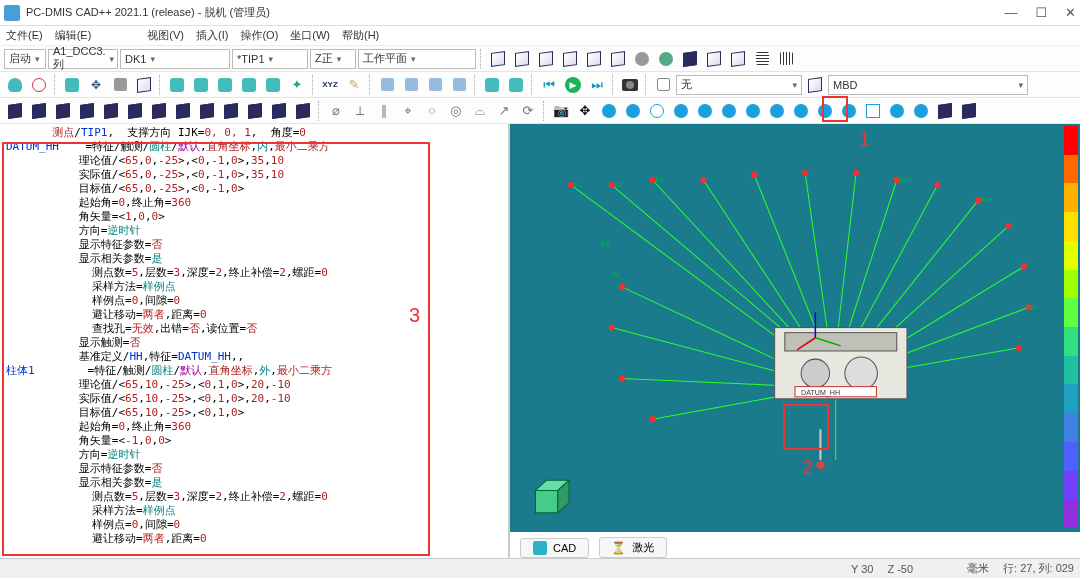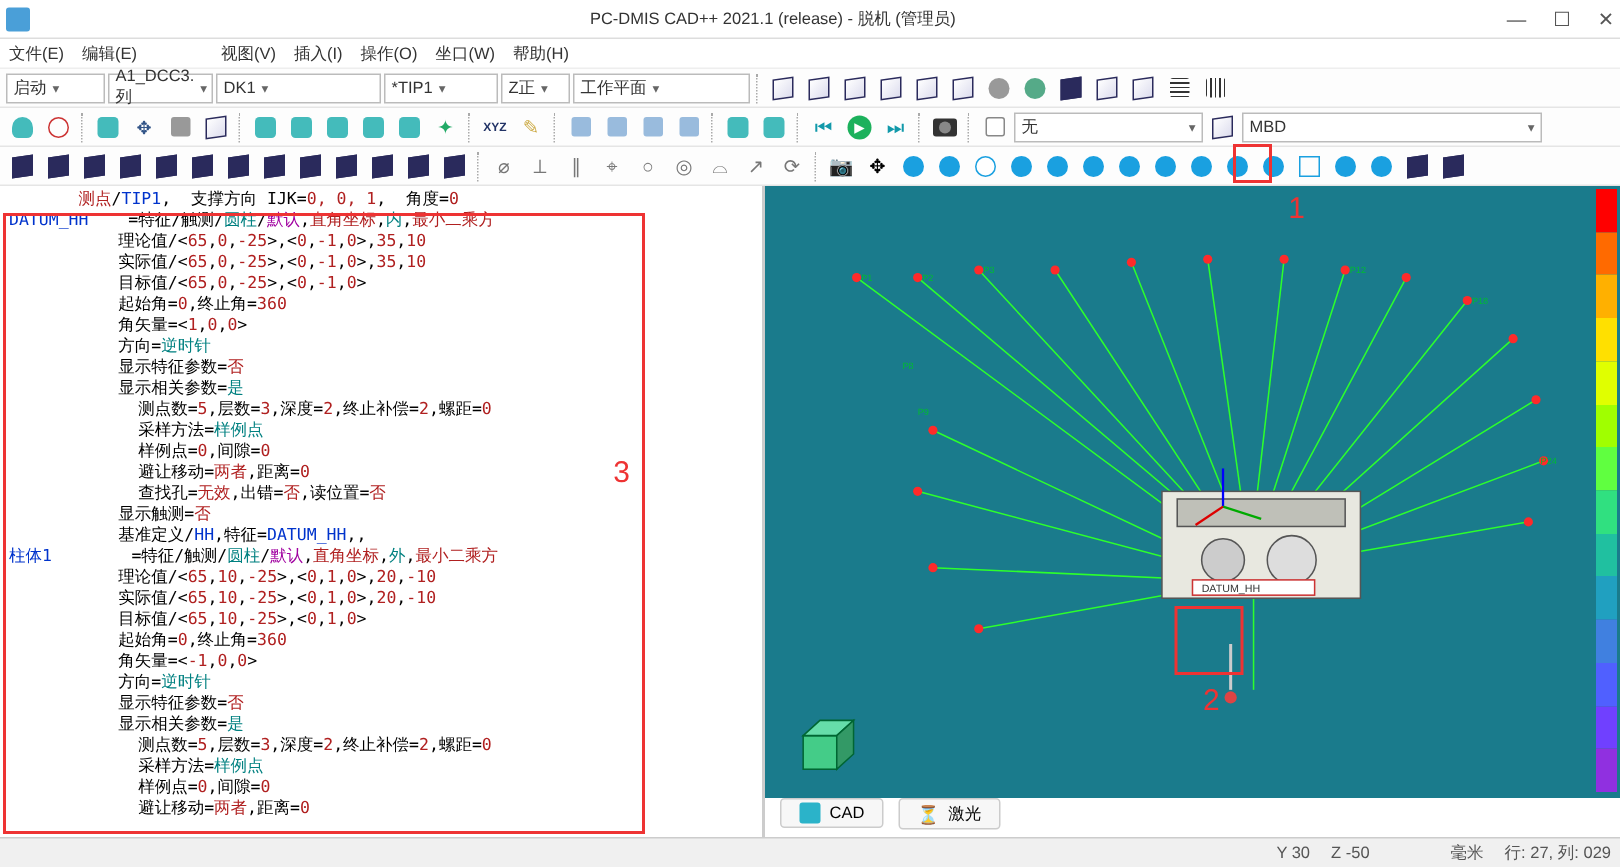--- a/index.html
+++ b/index.html
@@ -1,19 +1,19 @@
 <!DOCTYPE html>
 <html><head>
 <meta charset="utf-8">
 <style>
 * { box-sizing: border-box; margin: 0; padding: 0; }
 body { font-family: "Microsoft YaHei", Arial, sans-serif; font-size: 11px; background: #f0f0f0; width: 1080px; height: 578px; overflow: hidden; }
 .titlebar { height: 26px; background: #fff; display: flex; align-items: center; padding: 0 4px; border-bottom: 1px solid #ddd; }
 .titlebar .icon { width: 16px; height: 16px; background: #4a9fd8; margin-right: 6px; border-radius: 2px; }
-.titlebar .title { flex: 1; color: #333; text-align: center; }
+.titlebar .title { flex: 1; color: #333; }
 .titlebar .winbtns { display: flex; gap: 18px; color: #555; font-size: 13px; }
 .menubar { height: 20px; background: #fff; display: flex; align-items: center; padding: 0 6px; gap: 12px; color: #333; border-bottom: 1px solid #eee; }
 .toolbar { display: flex; align-items: center; padding: 2px 4px; gap: 2px; background: #fdfdfd; border-bottom: 1px solid #e5e5e5; flex-wrap: nowrap; }
 .toolbar .sep { width: 3px; height: 20px; border-left: 1px dotted #aaa; margin: 0 2px; }
 .tbtn { width: 22px; height: 22px; display: flex; align-items: center; justify-content: center; border: 1px solid transparent; cursor: pointer; }
 .combo { height: 20px; background: #fff; border: 1px solid #bbb; display: flex; align-items: center; padding: 0 4px; font-size: 11px; color: #333; }
 .combo .arrow { margin-left: 4px; font-size: 9px; color: #666; }
 .cube { width: 14px; height: 14px; border: 1.5px solid #2a2a5c; transform: skewY(-8deg); background: linear-gradient(135deg,#fff,#dde); }
 .cube-dark { background: #2a2a5c; }
 .blue-ico { width: 14px; height: 14px; border-radius: 50%; background: #1aa0e0; }
@@ -27,21 +27,21 @@
 .editor-wrap { width: 510px; display: flex; flex-direction: column; border-right: 2px solid #ccc; position: relative; }
 .editor-title { height: 18px; background: linear-gradient(#eef,#dde); font-size: 10px; padding: 2px 4px; color: #335; border-bottom: 1px solid #bbb; display:flex; justify-content:space-between; }
 .editor { flex: 1; background: #fff; overflow: hidden; font-family: SimSun, "MS Gothic", monospace; font-size: 11px; line-height: 14px; padding: 2px 6px; white-space: pre; color: #000; position: relative; }
 .kwA { color: #0033cc; } 
 .kwT { color: #008080; } 
 .kwP { color: #a000a0; } 
 .kwR { color: #b02020; }
 
 .viewport { flex: 1; background: #1a7b8c; position: relative; overflow: hidden; }
 .cadimg { position: absolute; inset: 0; }
-.cad-bottom-tabs { position: absolute; bottom: 0; left: 0; right: 0; height: 26px; background: #fff; display:flex; align-items:flex-start; gap: 10px; padding: 0 10px; }
+.cad-bottom-tabs { position: absolute; bottom: 0; left: 0; right: 0; height: 26px; background: #fff; display:flex; align-items:flex-end; gap: 10px; padding: 0 10px; }
 .tabbtn { display:flex; align-items:center; gap:6px; border:1px solid #ccc; background:#f7f7f7; padding: 2px 12px; border-radius: 3px; cursor:pointer; }
 
 .colorbar { position:absolute; right:2px; top:2px; bottom:30px; width:14px; display:flex; flex-direction:column; }
 .colorbar div { flex:1; }
 
 .statusbar { height:20px; background:#f0f0f0; border-top:1px solid #ccc; display:flex; align-items:center; justify-content:flex-end; padding: 0 6px; gap: 14px; color:#555; font-size:11px; }
 
 .toolbar-row3 .tbtn { width:22px; }
 
 svg { display:block; }
@@ -63,21 +63,21 @@
     <span style="cursor: pointer;">文件(E)</span>
     <span style="cursor: pointer;">编辑(E)</span>
     <span style="cursor: pointer; margin-left: 44px;">视图(V)</span>
     <span style="cursor: pointer;">插入(I)</span>
     <span style="cursor: pointer;">操作(O)</span>
     <span style="cursor: pointer;">坐口(W)</span>
     <span style="cursor: pointer;">帮助(H)</span>
   </div>
 
 <div class="toolbar" style="height:26px;">
-  <div class="combo" style="width:66px">
+  <div class="combo" style="width:42px">
       <span>启动</span>
       <span class="arrow">▾</span>
     </div>
   <div class="combo" style="width:70px">
       <span>A1_DCC3.列</span>
       <span class="arrow">▾</span>
     </div>
   <div class="combo" style="width:110px">
       <span>DK1</span>
       <span class="arrow">▾</span>

